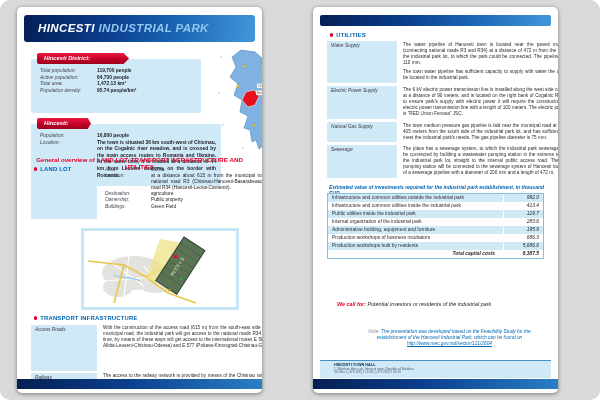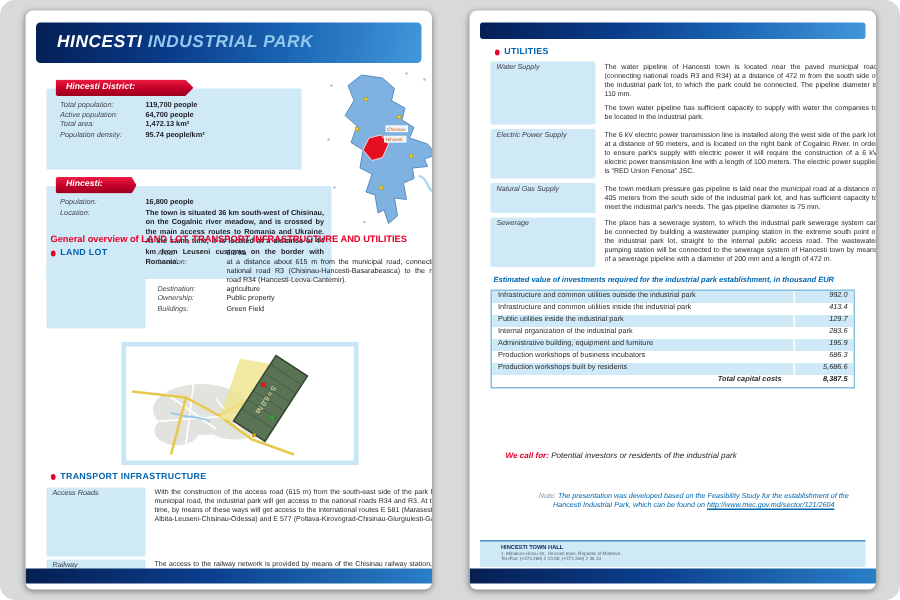--- a/index.html
+++ b/index.html
@@ -1,18 +1,18 @@
 <!DOCTYPE html>
 <html><head>
 <meta charset="utf-8">
 <style>
   * { margin:0; padding:0; box-sizing:border-box; }
   html,body { width:600px; height:400px; font-family:"Liberation Sans", sans-serif; background:#fff; }
   .canvas { position:absolute; inset:0; width:600px; height:400px; background:#d8d9da; border-radius:10px; overflow:hidden; }
-  .page { position:absolute; top:7px; width:271px; height:386px; background:#fff; border-radius:5px;
+  .page { position:absolute; top:7px; width:245px; height:386px; background:#fff; border-radius:5px;
           box-shadow:0 1px 4px rgba(0,0,0,.45); overflow:hidden; }
   #page-left { left:17px; }
   #page-right { left:313px; }
 
   .gradbar { background:linear-gradient(100deg,#041f55 0%,#0a3c8a 35%,#1a64b4 65%,#4298da 100%); }
   .header-bar { position:absolute; left:7px; right:7px; top:8px; height:27px; border-radius:3px; }
   .header-title { position:absolute; left:14px; top:0; line-height:27px; font-style:italic; font-weight:bold;
                   font-size:11.5px; letter-spacing:.4px; color:#fff; white-space:nowrap; }
   .header-title .rest { color:#94c7ee; }
 

